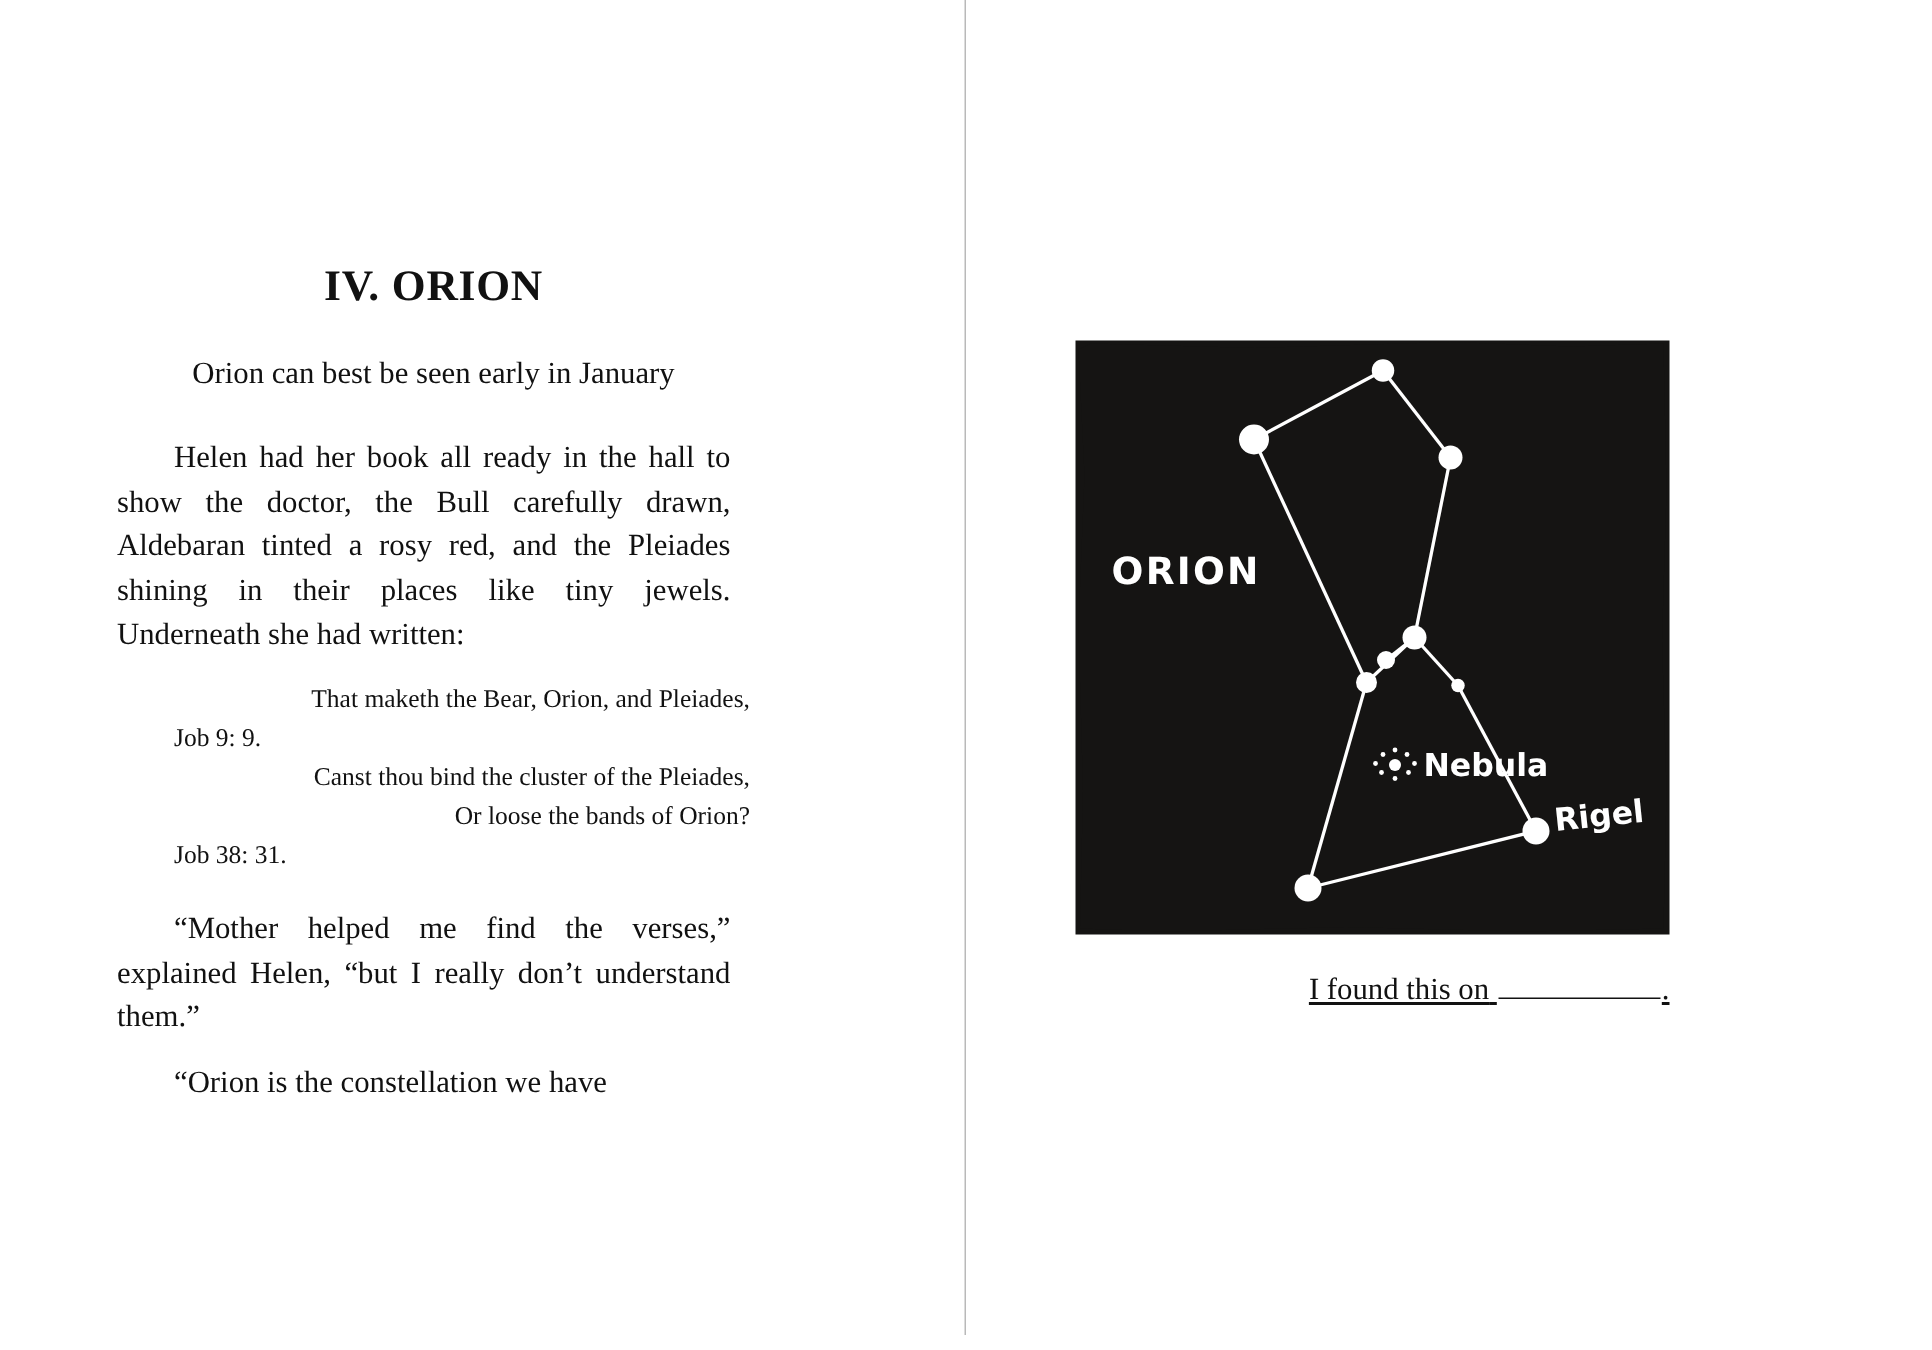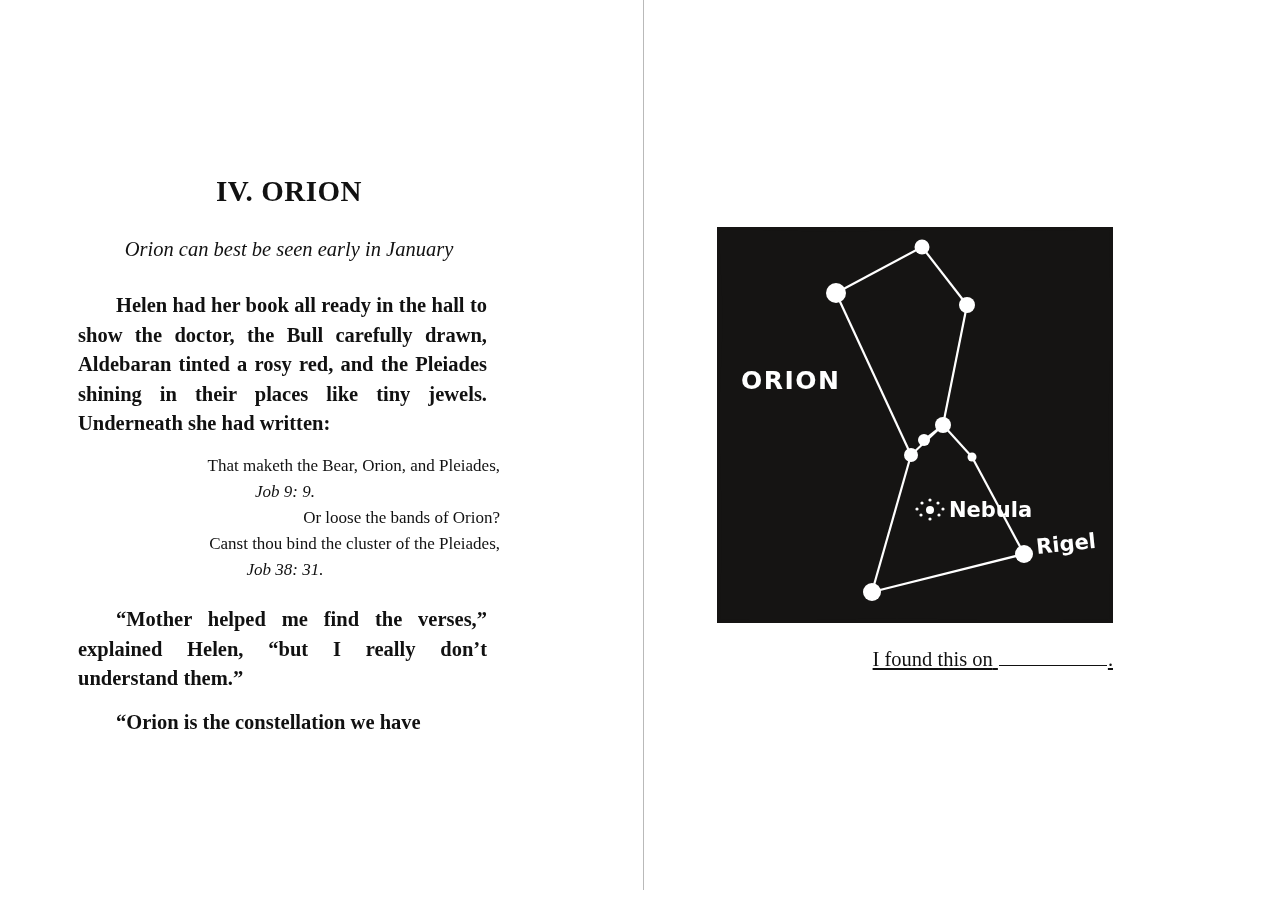--- a/index.html
+++ b/index.html
@@ -50,48 +50,45 @@
     font-size: 29px;
     font-weight: bold;
     letter-spacing: 0.5px;
     text-align: center;
     margin: 0 0 30px 0;
     font-family: "Liberation Serif", serif;
   }
   .chapter-title .num { margin-right: 8px; }
 
   .subtitle {
-    font-style: italic;
     font-size: 20.5px;
     text-align: center;
     margin: 0 0 30px 0;
   }
 
   p.body {
     font-size: 20.5px;
     line-height: 29.6px;
     margin: 0 13px 14px 0;
     text-align: justify;
     text-indent: 38px;
     hyphens: none;
-    font-weight: bold;
   }
   p.body:last-child { margin-bottom: 0; }
 
   .verse-block {
     margin: 10px 0 22px 0;
     padding-left: 38px;
     font-size: 17px;
     line-height: 26px;
   }
   .verse-line { white-space: nowrap; text-align: right; }
   .verse-ref {
-    text-align: center;
+    text-align: left;
     padding-right: 46px;
-    font-style: italic;
   }
 
   .folio {
     position: absolute;
     left: 0;
     right: 0;
     top: 768px;
     text-align: left;
     font-size: 20px;
   }
@@ -138,22 +135,22 @@
         <span class="num">IV.</span><span>ORION</span>
       </h1>
 
       <div class="subtitle">Orion can best be seen early in January</div>
 
       <p class="body">Helen had her book all ready in the hall to show the doctor, the Bull carefully drawn, Aldebaran tinted a rosy red, and the Pleiades shining in their places like tiny jewels. Underneath she had written:</p>
 
       <div class="verse-block">
         <div class="verse-line">That maketh the Bear, Orion, and Pleiades,</div>
         <div class="verse-ref">Job 9: 9.</div>
+        <div class="verse-line">Canst thou bind the cluster of the Pleiades,</div>
         <div class="verse-line">Or loose the bands of Orion?</div>
-        <div class="verse-line">Canst thou bind the cluster of the Pleiades,</div>
         <div class="verse-ref">Job 38: 31.</div>
       </div>
 
       <p class="body">“Mother helped me find the verses,” explained Helen, “but I really don’t understand them.”</p>
       <p class="body">“Orion is the constellation we have</p>
     </div>
 
     <div class="folio">
       <span class="folio-inner">14</span>
     </div>

